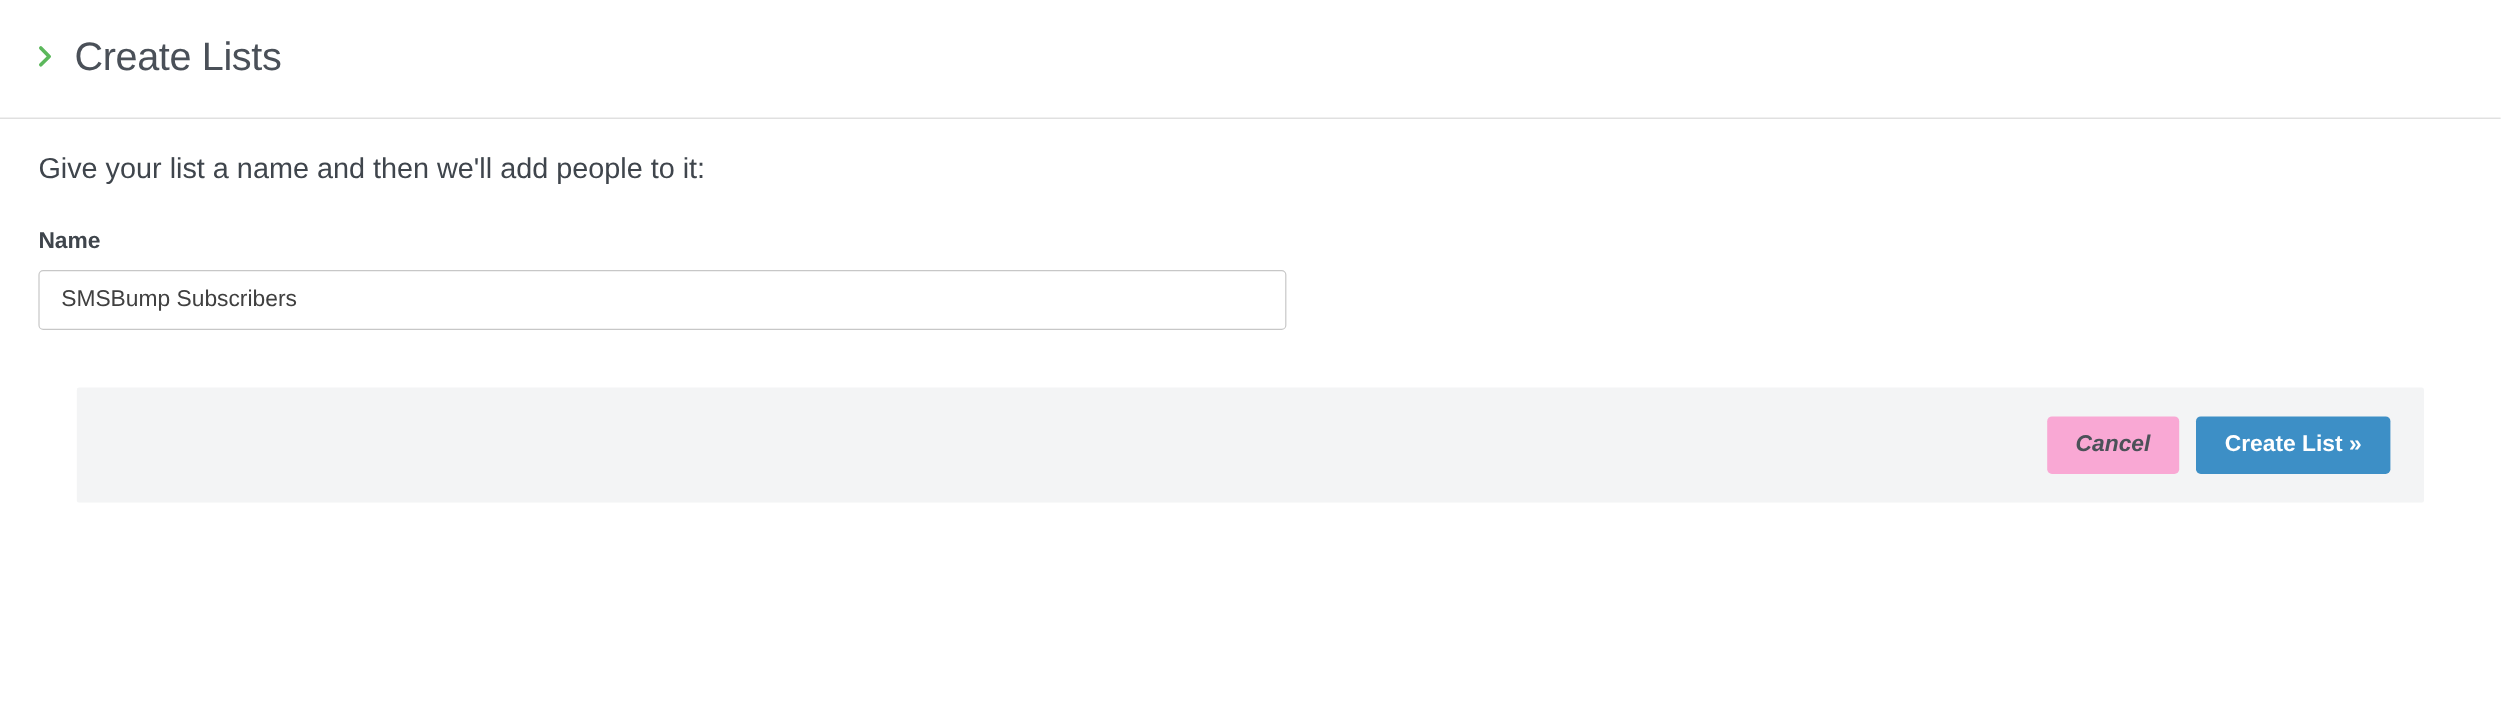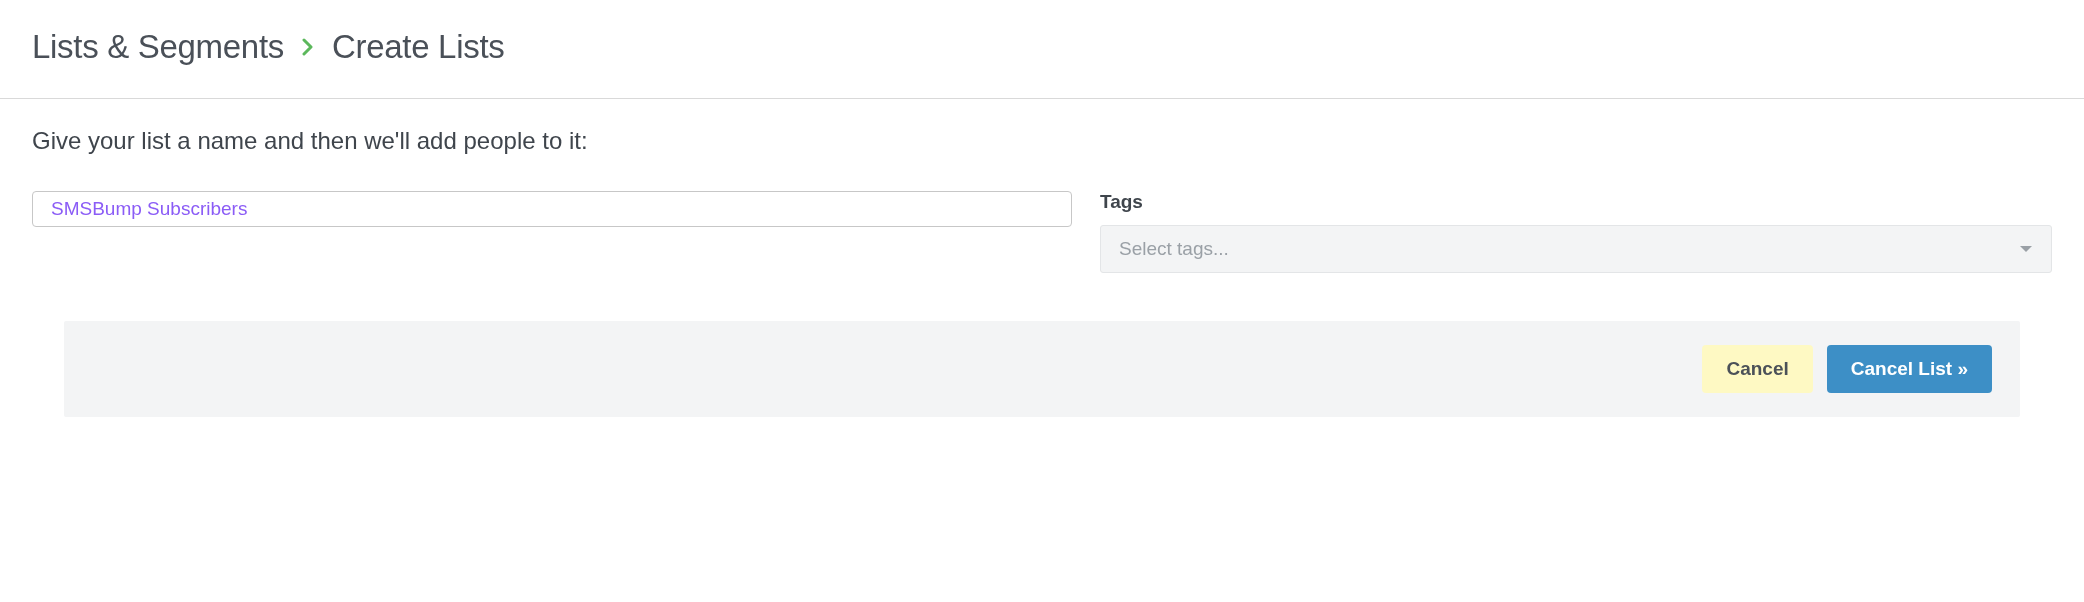--- a/index.html
+++ b/index.html
@@ -56,26 +56,26 @@
     .form-group.tags-group {
       flex: 1;
     }
     .form-label {
       font-size: 19px;
       font-weight: 600;
       color: #3f454c;
       margin-bottom: 12px;
     }
     .text-input {
-      height: 36px;
+      height: 50px;
       border: 1px solid #c7c7c7;
       border-radius: 4px;
       padding: 0 18px;
       font-size: 19px;
-      color: #8b5cf6;
+      color: #404040;
       background: #ffffff;
       font-family: inherit;
       outline: none;
     }
     .select-wrapper {
       position: relative;
       height: 48px;
       background: #f3f4f5;
       border: 1px solid #e3e5e7;
       border-radius: 3px;
@@ -109,60 +109,50 @@
       border-radius: 4px;
       font-size: 19px;
       font-weight: 600;
       cursor: pointer;
       border: none;
       font-family: inherit;
       display: flex;
       align-items: center;
     }
     .btn-cancel {
-      background: #fef9c3;
+      background: #f9a8d4;
       color: #4b5158;
+      font-style: italic;
     }
     .btn-primary {
       background: #3d8fc6;
       color: #ffffff;
     }
   </style>
 </head>
 <body>
 
 <div class="page-header">
   <div class="breadcrumb">
-    <span>Lists &amp; Segments</span>
     <span class="breadcrumb-chevron">
       <svg width="12" height="18" viewBox="0 0 12 18" fill="none">
         <path d="M2 2 L9 9 L2 16" stroke="currentColor" stroke-width="3" stroke-linecap="round" stroke-linejoin="round"></path>
       </svg>
     </span>
     <span>Create Lists</span>
   </div>
 </div>
 
 <div class="content">
   <div class="intro-text">Give your list a name and then we'll add people to it:</div>
 
   <div class="form-row">
     <div class="form-group name-group">
+      <label class="form-label">Name</label>
       <input type="text" class="text-input" value="SMSBump Subscribers" style="">
-    </div>
-    <div class="form-group tags-group">
-      <label class="form-label">Tags</label>
-      <div class="select-wrapper">
-        <span class="select-placeholder">Select tags...</span>
-        <span class="select-caret">
-          <svg width="14" height="8" viewBox="0 0 14 8" fill="currentColor">
-            <path d="M1 1 L7 7 L13 1 Z"></path>
-          </svg>
-        </span>
-      </div>
     </div>
   </div>
 
   <div class="footer-bar">
     <button class="btn btn-cancel">Cancel</button>
-    <button class="btn btn-primary">Cancel List »</button>
+    <button class="btn btn-primary">Create List »</button>
   </div>
 </div>
 
 </body></html>

